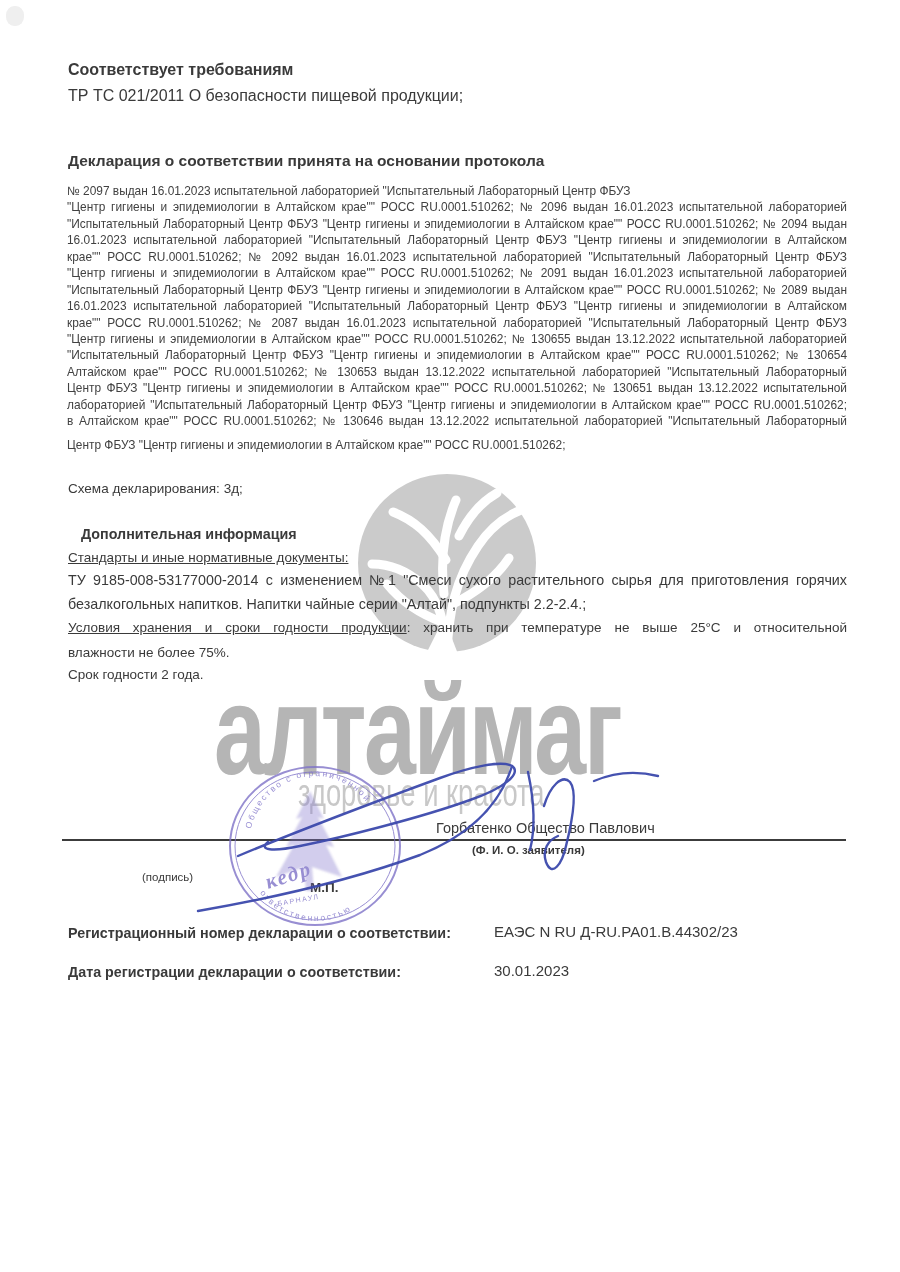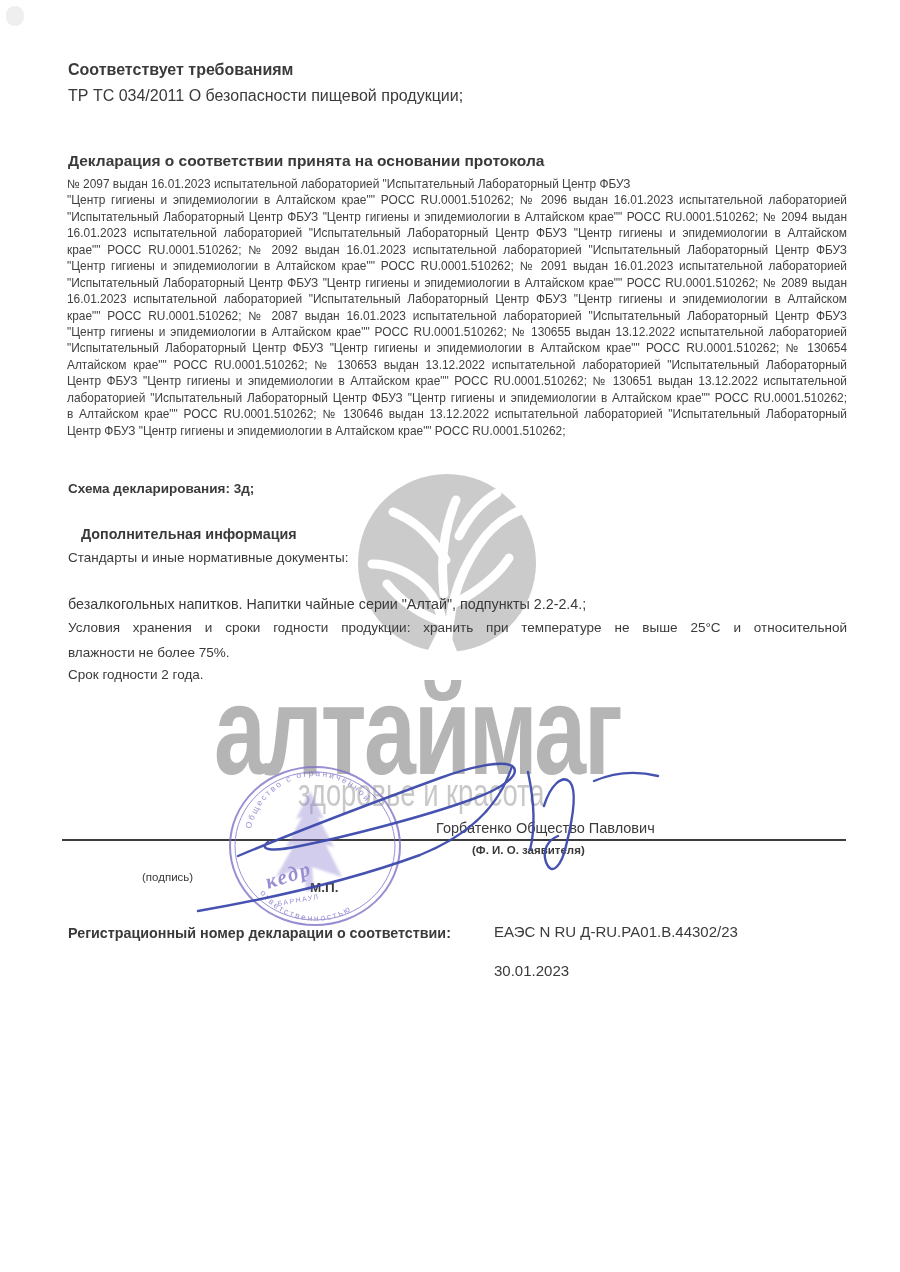--- a/index.html
+++ b/index.html
@@ -1,31 +1,31 @@
 <!DOCTYPE html>
 <html><head>
 <meta charset="utf-8">
 <style>
   html,body{margin:0;padding:0;background:#ffffff;}
   #page{position:relative;width:900px;height:1272px;background:#ffffff;overflow:hidden;
         font-family:"Liberation Sans",sans-serif;color:#3a3a3a;}
   .abs{position:absolute;}
   .b{font-weight:700;}
-  .u{}
+  .u{text-decoration:underline;}
   
   .h16{font-size:16px;line-height:20px;}
   .h15{font-size:15.5px;line-height:19px;}
   .t13{font-size:13.5px;line-height:17px;}
   .t14{font-size:14.3px;line-height:18px;}
   .t15{font-size:15px;line-height:18px;}
   .cap{font-size:11.5px;line-height:14px;}
   
   #protocol{left:67px;top:176px;width:780px;font-size:11.9px;color:#414141;}
   .pl{height:16.45px;line-height:16.45px;text-align:justify;text-align-last:justify;overflow:visible;}
-  .pl.left{text-align:left;text-align-last:left;}
+  .pl.left{text-align:left;text-align-last:left;margin-top:7px;}
   
   .jline{width:779px;text-align:justify;text-align-last:justify;}
   
   #wm-brand{left:214px;top:668px;font-size:126px;line-height:1;font-weight:700;color:#b5b5b5;
             letter-spacing:-3px;transform:scaleX(.74);transform-origin:left top;}
   #wm-tagline{left:298px;top:774px;font-size:38px;line-height:1;color:#c8c8c8;
               transform:scaleX(.72);transform-origin:left top;}
   
   #sig-line{left:62px;top:839px;width:784px;height:1.5px;background:#3c3c3c;}
   .corner-smudge{left:6px;top:6px;width:18px;height:20px;background:#efefef;border-radius:45%;}
@@ -48,21 +48,21 @@
       <path d="M90,88 C74,62 58,48 37,40"></path>
       <path d="M103,64 C113,44 125,30 141,21"></path>
     </g>
     <polygon points="70,182 88,146 102,182" fill="#ffffff"></polygon>
   </svg>
 
   <div class="abs" id="wm-brand">алтаймаг</div>
   <div class="abs" id="wm-tagline">здоровье и красота</div>
 
   <div class="abs b h16" style="left:68px;top:60px;">Соответствует требованиям</div>
-  <div class="abs h16" style="left:68px;top:86px;">ТР ТС 034/2011 О безопасности пищевой продукции;</div>
+  <div class="abs h16" style="left:68px;top:86px;">ТР ТС 021/2011 О безопасности пищевой продукции;</div>
 
   <div class="abs b h15" style="left:68px;top:151px;">Декларация о соответствии принята на основании протокола</div>
 
   <div class="abs" id="protocol">
     <div class="pl left">№ 2097 выдан 16.01.2023 испытательной лабораторией "Испытательный Лабораторный Центр ФБУЗ</div>
     <div class="pl">"Центр гигиены и эпидемиологии в Алтайском крае"" РОСС RU.0001.510262; № 2096 выдан 16.01.2023 испытательной лабораторией</div>
     <div class="pl">"Испытательный Лабораторный Центр ФБУЗ "Центр гигиены и эпидемиологии в Алтайском крае"" РОСС RU.0001.510262; № 2094 выдан</div>
     <div class="pl">16.01.2023 испытательной лабораторией "Испытательный Лабораторный Центр ФБУЗ "Центр гигиены и эпидемиологии в Алтайском</div>
     <div class="pl">крае"" РОСС RU.0001.510262; № 2092 выдан 16.01.2023 испытательной лабораторией "Испытательный Лабораторный Центр ФБУЗ</div>
     <div class="pl">"Центр гигиены и эпидемиологии в Алтайском крае"" РОСС RU.0001.510262; № 2091 выдан 16.01.2023 испытательной лабораторией</div>
@@ -71,24 +71,25 @@
     <div class="pl">крае"" РОСС RU.0001.510262; № 2087 выдан 16.01.2023 испытательной лабораторией "Испытательный Лабораторный Центр ФБУЗ</div>
     <div class="pl">"Центр гигиены и эпидемиологии в Алтайском крае"" РОСС RU.0001.510262; № 130655 выдан 13.12.2022 испытательной лабораторией</div>
     <div class="pl">"Испытательный Лабораторный Центр ФБУЗ "Центр гигиены и эпидемиологии в Алтайском крае"" РОСС RU.0001.510262; № 130654</div>
     <div class="pl">Алтайском крае"" РОСС RU.0001.510262; № 130653 выдан 13.12.2022 испытательной лабораторией "Испытательный Лабораторный</div>
     <div class="pl">Центр ФБУЗ "Центр гигиены и эпидемиологии в Алтайском крае"" РОСС RU.0001.510262; № 130651 выдан 13.12.2022 испытательной</div>
     <div class="pl">лабораторией "Испытательный Лабораторный Центр ФБУЗ "Центр гигиены и эпидемиологии в Алтайском крае"" РОСС RU.0001.510262;</div>
     <div class="pl">в Алтайском крае"" РОСС RU.0001.510262; № 130646 выдан 13.12.2022 испытательной лабораторией "Испытательный Лабораторный</div>
     <div class="pl left">Центр ФБУЗ "Центр гигиены и эпидемиологии в Алтайском крае"" РОСС RU.0001.510262;</div>
   </div>
 
-  <div class="abs t13" style="left:68px;top:480px;font-weight:bold;">Схема декларирования: 3д;</div>
+  <div class="abs t13" style="left:68px;top:480px;">Схема декларирования: 3д;</div>
 
   <div class="abs b t14" style="left:68px;top:525px;margin-left:13px;">Дополнительная информация</div>
   <div class="abs t13 u" style="left:68px;top:549px;">Стандарты и иные нормативные документы:</div>
+  <div class="abs t14 jline" style="left:68px;top:571px;">ТУ 9185-008-53177000-2014 с изменением №1 "Смеси сухого растительного сырья для приготовления горячих</div>
   <div class="abs t14" style="left:68px;top:595px;">безалкогольных напитков. Напитки чайные серии "Алтай", подпункты 2.2-2.4.;</div>
   <div class="abs t13 jline" style="left:68px;top:619px;">
     <span class="u">Условия хранения и сроки годности продукции</span><span>: хранить при температуре не выше 25°С и относительной</span>
   </div>
   <div class="abs t13" style="left:68px;top:644px;">влажности не более 75%.</div>
   <div class="abs t13" style="left:68px;top:666px;">Срок годности 2 года.</div>
 
 
   <div class="abs" id="sig-line"></div>
   <div class="abs cap" style="left:142px;top:870px;">(подпись)</div>
@@ -122,15 +123,16 @@
       <path d="M424,36 C445,27 468,26 488,31"></path>
       <path d="M68,111 C130,85 210,55 270,33 C300,22 332,15 342,21 C352,28 335,43 300,55 C250,73 170,93 130,101 C102,107 88,105 98,97"></path>
       <path d="M342,21 C330,60 300,90 250,110 C190,132 120,150 28,166"></path>
       <path d="M358,27 C364,55 366,81 360,105"></path>
       <path d="M374,61 C380,41 392,29 400,37 C408,47 402,77 396,101 C392,119 382,133 376,117 C372,105 378,95 388,91"></path>
     </g>
   </svg>
 
   <div class="abs b t14" style="left:68px;top:924px;">Регистрационный номер декларации о соответствии:</div>
   <div class="abs t15" style="left:494px;top:923px;">ЕАЭС N RU Д-RU.РА01.В.44302/23</div>
+  <div class="abs b t14" style="left:68px;top:963px;">Дата регистрации декларации о соответствии:</div>
   <div class="abs t15" style="left:494px;top:962px;">30.01.2023</div>
 
 </div>
 
 </body></html>

